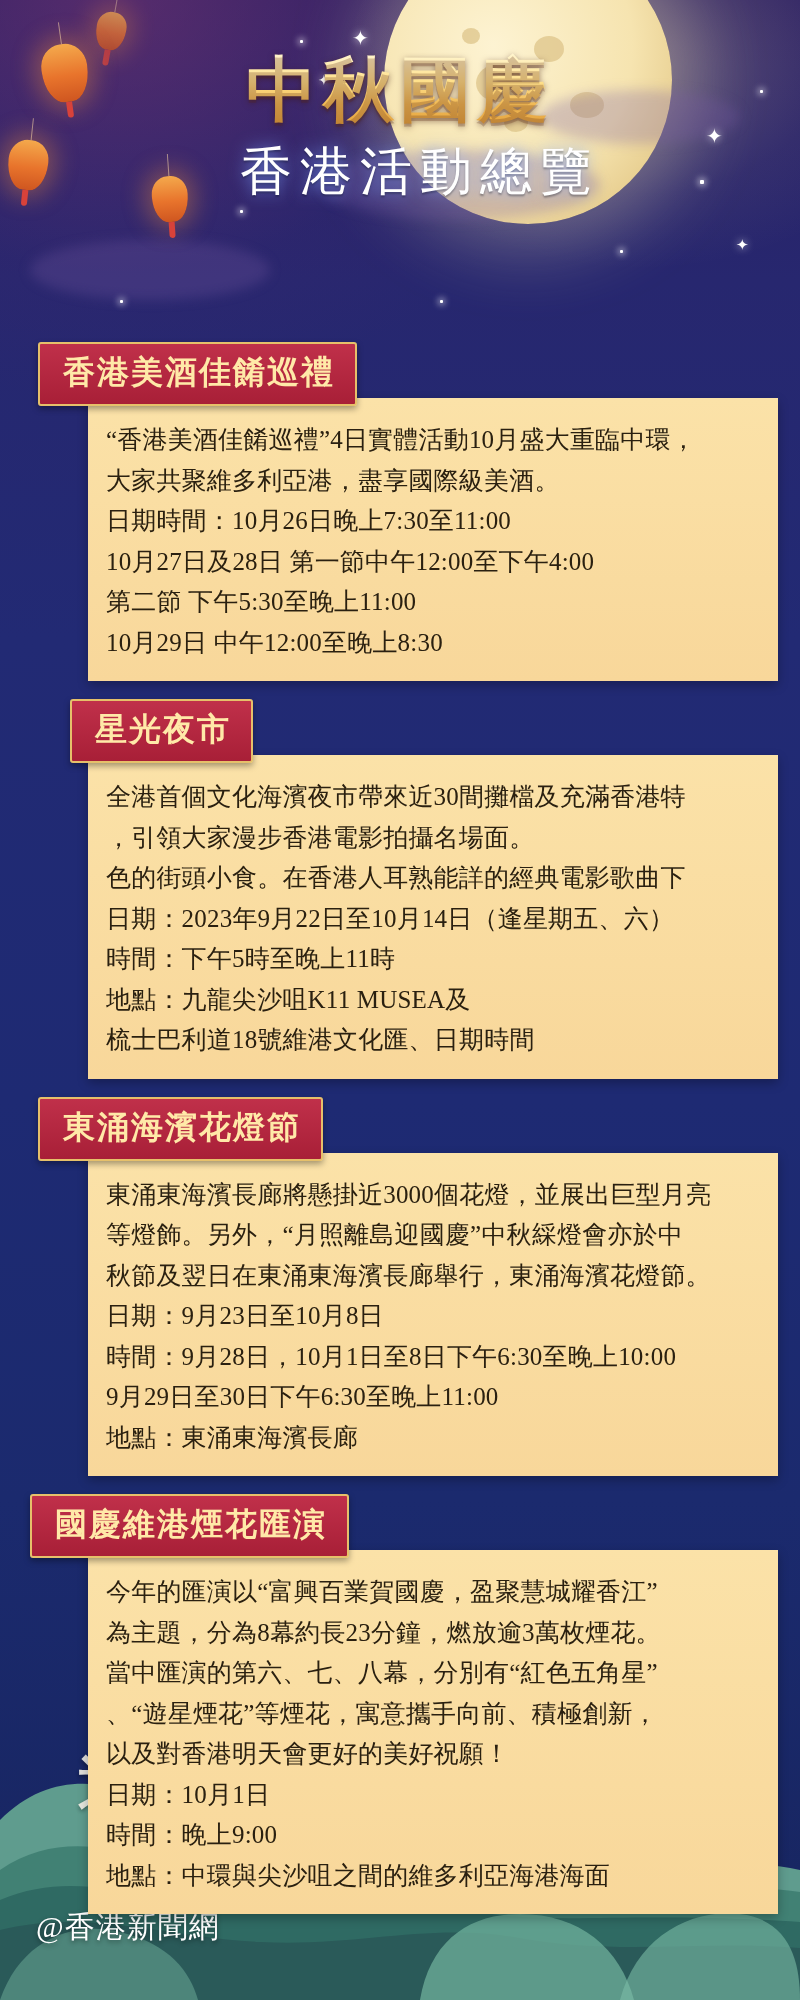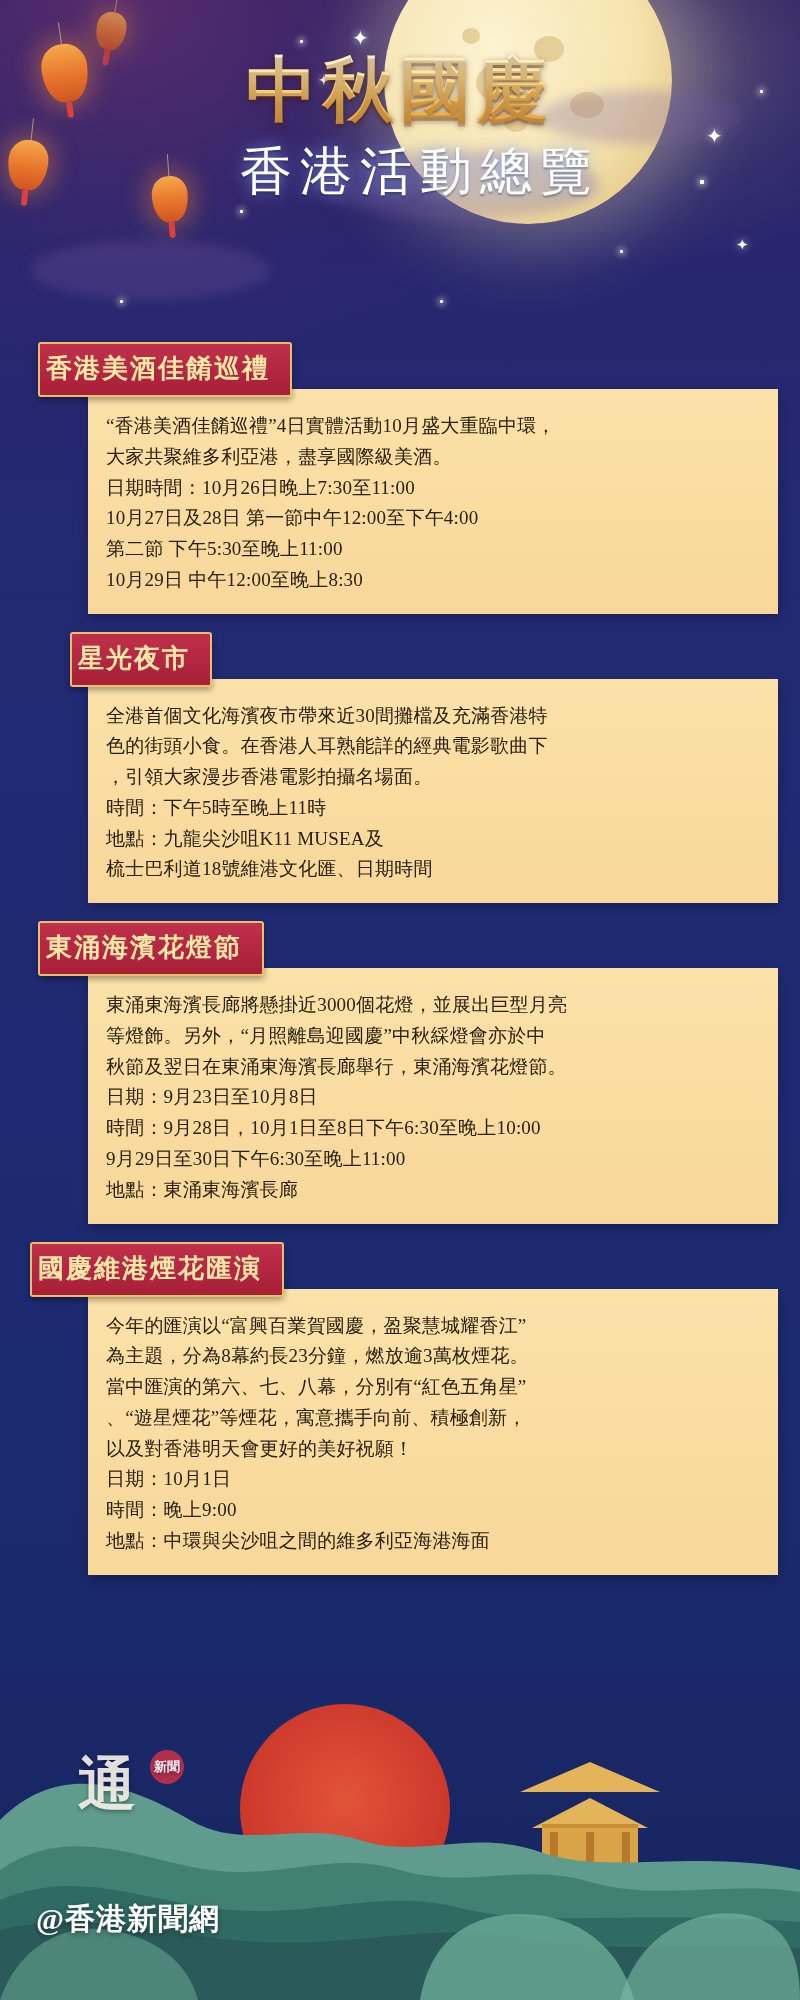--- a/index.html
+++ b/index.html
@@ -137,39 +137,39 @@
     width: 800px;
   }
   .section {
     position: relative;
     margin-bottom: 18px;
   }
   .sec-head {
     position: relative;
     display: inline-block;
     margin-left: 38px;
-    padding: 7px 20px 9px 6px;
+    padding: 7px 20px 9px 23px;
     background: linear-gradient(180deg, #c0304a 0%, #a81f37 100%);
     color: #ffe9a8;
     font-weight: bold;
-    font-size: 26px;
+    font-size: 32px;
     letter-spacing: 2px;
     border: 2px solid #e6c06a;
     border-radius: 3px;
     box-shadow: 0 3px 6px rgba(0,0,0,0.35);
     z-index: 3;
   }
   .sec-head.indent { margin-left: 70px; }
   .sec-body {
     position: relative;
     margin: -8px 22px 0 88px;
     padding: 22px 22px 18px 18px;
     background: linear-gradient(180deg, #fbe2a8 0%, #f8d79a 100%);
     color: #2a2010;
-    font-size: 19px;
+    font-size: 25px;
     line-height: 1.62;
     letter-spacing: 0.2px;
     box-shadow: 0 4px 10px rgba(0,0,0,0.28);
     z-index: 2;
   }
   .sec-body p { margin: 0; }
 
   
   .mountains {
     position: absolute;
@@ -236,24 +236,24 @@
     border-radius: 50%;
     background: #c0304a;
     color: #fff;
     font-size: 13px;
     line-height: 34px;
     text-align: center;
     letter-spacing: 0;
   }
   .handle {
     position: absolute;
-    left: 36px; bottom: 60px;
+    left: 36px; bottom: 52px;
     color: #ffffff;
     font-size: 30px;
-    font-weight: bold;
+    font-weight: normal;
     letter-spacing: 1px;
     text-shadow: 0 2px 5px rgba(0,0,0,0.45);
   }
 </style>
 </head>
 <body>
 
 <div class="poster">
 
   <div class="moon">
@@ -302,22 +302,23 @@
         <p>10月27日及28日 第一節中午12:00至下午4:00</p>
         <p>第二節 下午5:30至晚上11:00</p>
         <p>10月29日 中午12:00至晚上8:30</p>
       </div>
     </div>
 
     <div class="section">
       <div class="sec-head indent">星光夜市</div>
       <div class="sec-body">
         <p>全港首個文化海濱夜市帶來近30間攤檔及充滿香港特</p>
+        <p>，引領大家漫步香港電影拍攝名場面。</p>
         <p>色的街頭小食。在香港人耳熟能詳的經典電影歌曲下</p>
-        <p>，引領大家漫步香港電影拍攝名場面。</p>
+        <p>日期：2023年9月22日至10月14日（逢星期五、六）</p>
         <p>時間：下午5時至晚上11時</p>
         <p>地點：九龍尖沙咀K11 MUSEA及</p>
         <p>梳士巴利道18號維港文化匯、日期時間</p>
       </div>
     </div>
 
     <div class="section">
       <div class="sec-head">東涌海濱花燈節</div>
       <div class="sec-body">
         <p>東涌東海濱長廊將懸掛近3000個花燈，並展出巨型月亮</p>

